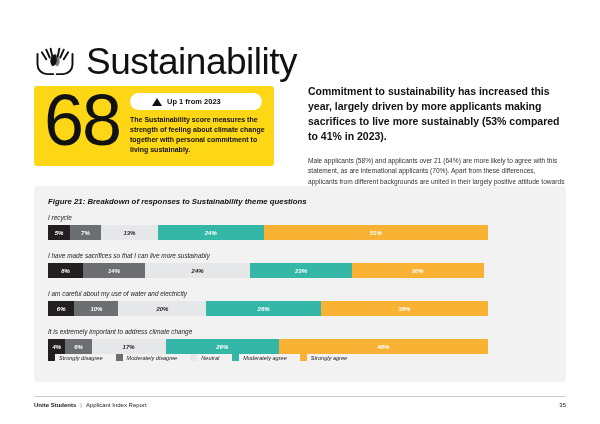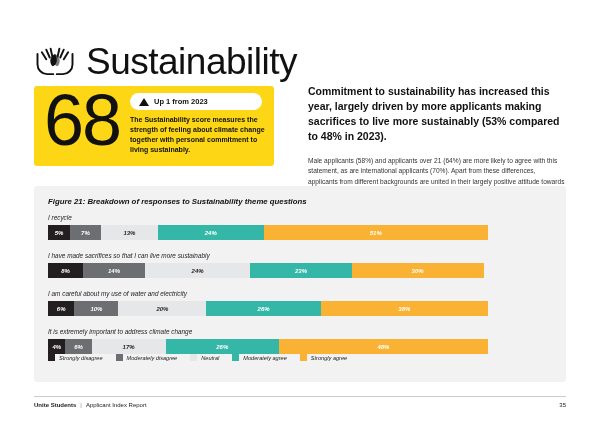--- a/index.html
+++ b/index.html
@@ -70,21 +70,21 @@
     position: absolute;
     left: 96px;
     top: 7px;
     width: 132px;
     height: 17px;
     background: #ffffff;
     border-radius: 9px;
     display: flex;
     align-items: center;
     gap: 5px;
-    padding-left: 9px;
+    padding-left: 22px;
     box-sizing: border-box;
   }
   .tri-up {
     width: 0; height: 0;
     border-left: 5px solid transparent;
     border-right: 5px solid transparent;
     border-bottom: 8px solid #111;
     display: block;
   }
   .score-badge span {
@@ -258,21 +258,21 @@
   <div class="score-card">
     <div class="big-score">68</div>
     <div class="score-badge">
       <i class="tri-up"></i>
       <span>Up 1 from 2023</span>
     </div>
     <div class="score-desc">The Sustainability score measures the strength of feeling about climate change together with personal commitment to living sustainably.</div>
   </div>
 
   <div class="commentary">
-    <p class="commentary-head">Commitment to sustainability has increased this year, largely driven by more applicants making sacrifices to live more sustainably (53% compared to 48% in 2023).</p>
+    <p class="commentary-head">Commitment to sustainability has increased this year, largely driven by more applicants making sacrifices to live more sustainably (53% compared to 41% in 2023).</p>
     <p class="commentary-body">Male applicants (58%) and applicants over 21 (64%) are more likely to agree with this statement, as are international applicants (70%). Apart from these differences, applicants from different backgrounds are united in their largely positive attitude towards sustainability.</p>
   </div>
 
   <div class="chart-panel">
     <div class="chart-title">Figure 21: Breakdown of responses to Sustainability theme questions</div>
 
     <div class="q-block" style="top:28px;">
       <div class="q-label">I recycle</div>
       <div class="bar-row">
         <div class="seg sd" style="width:5%">5%</div>

